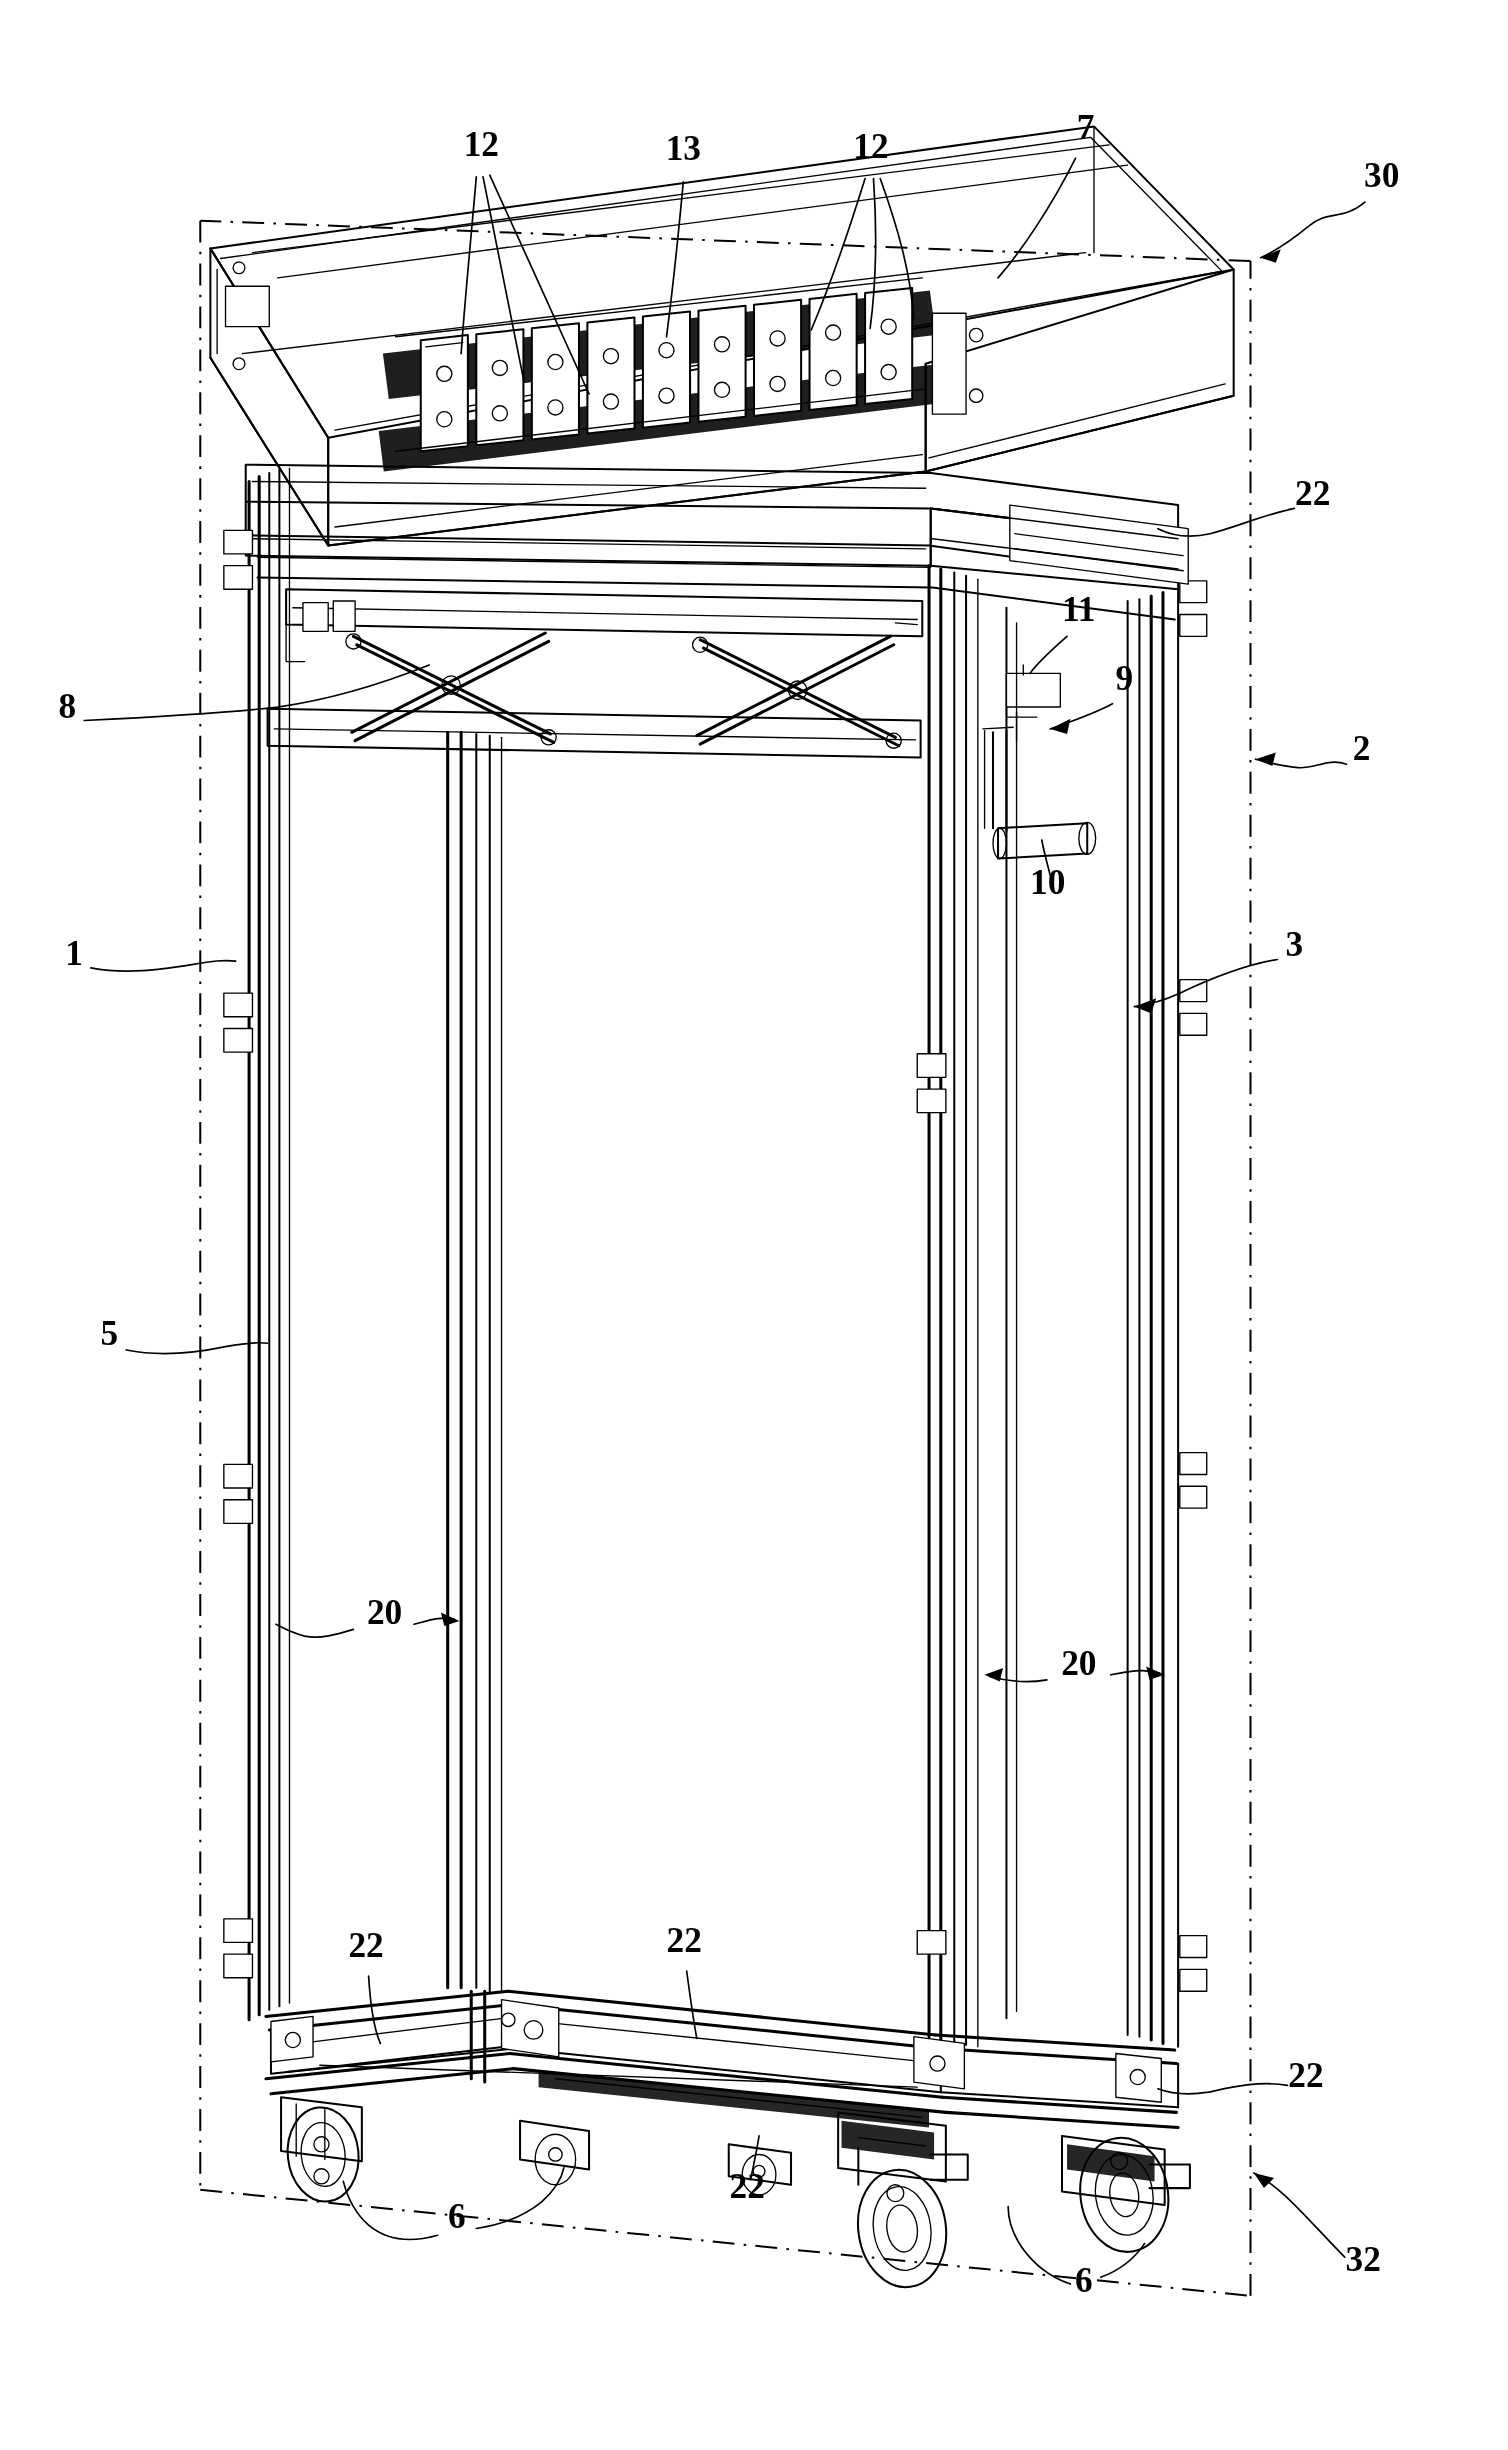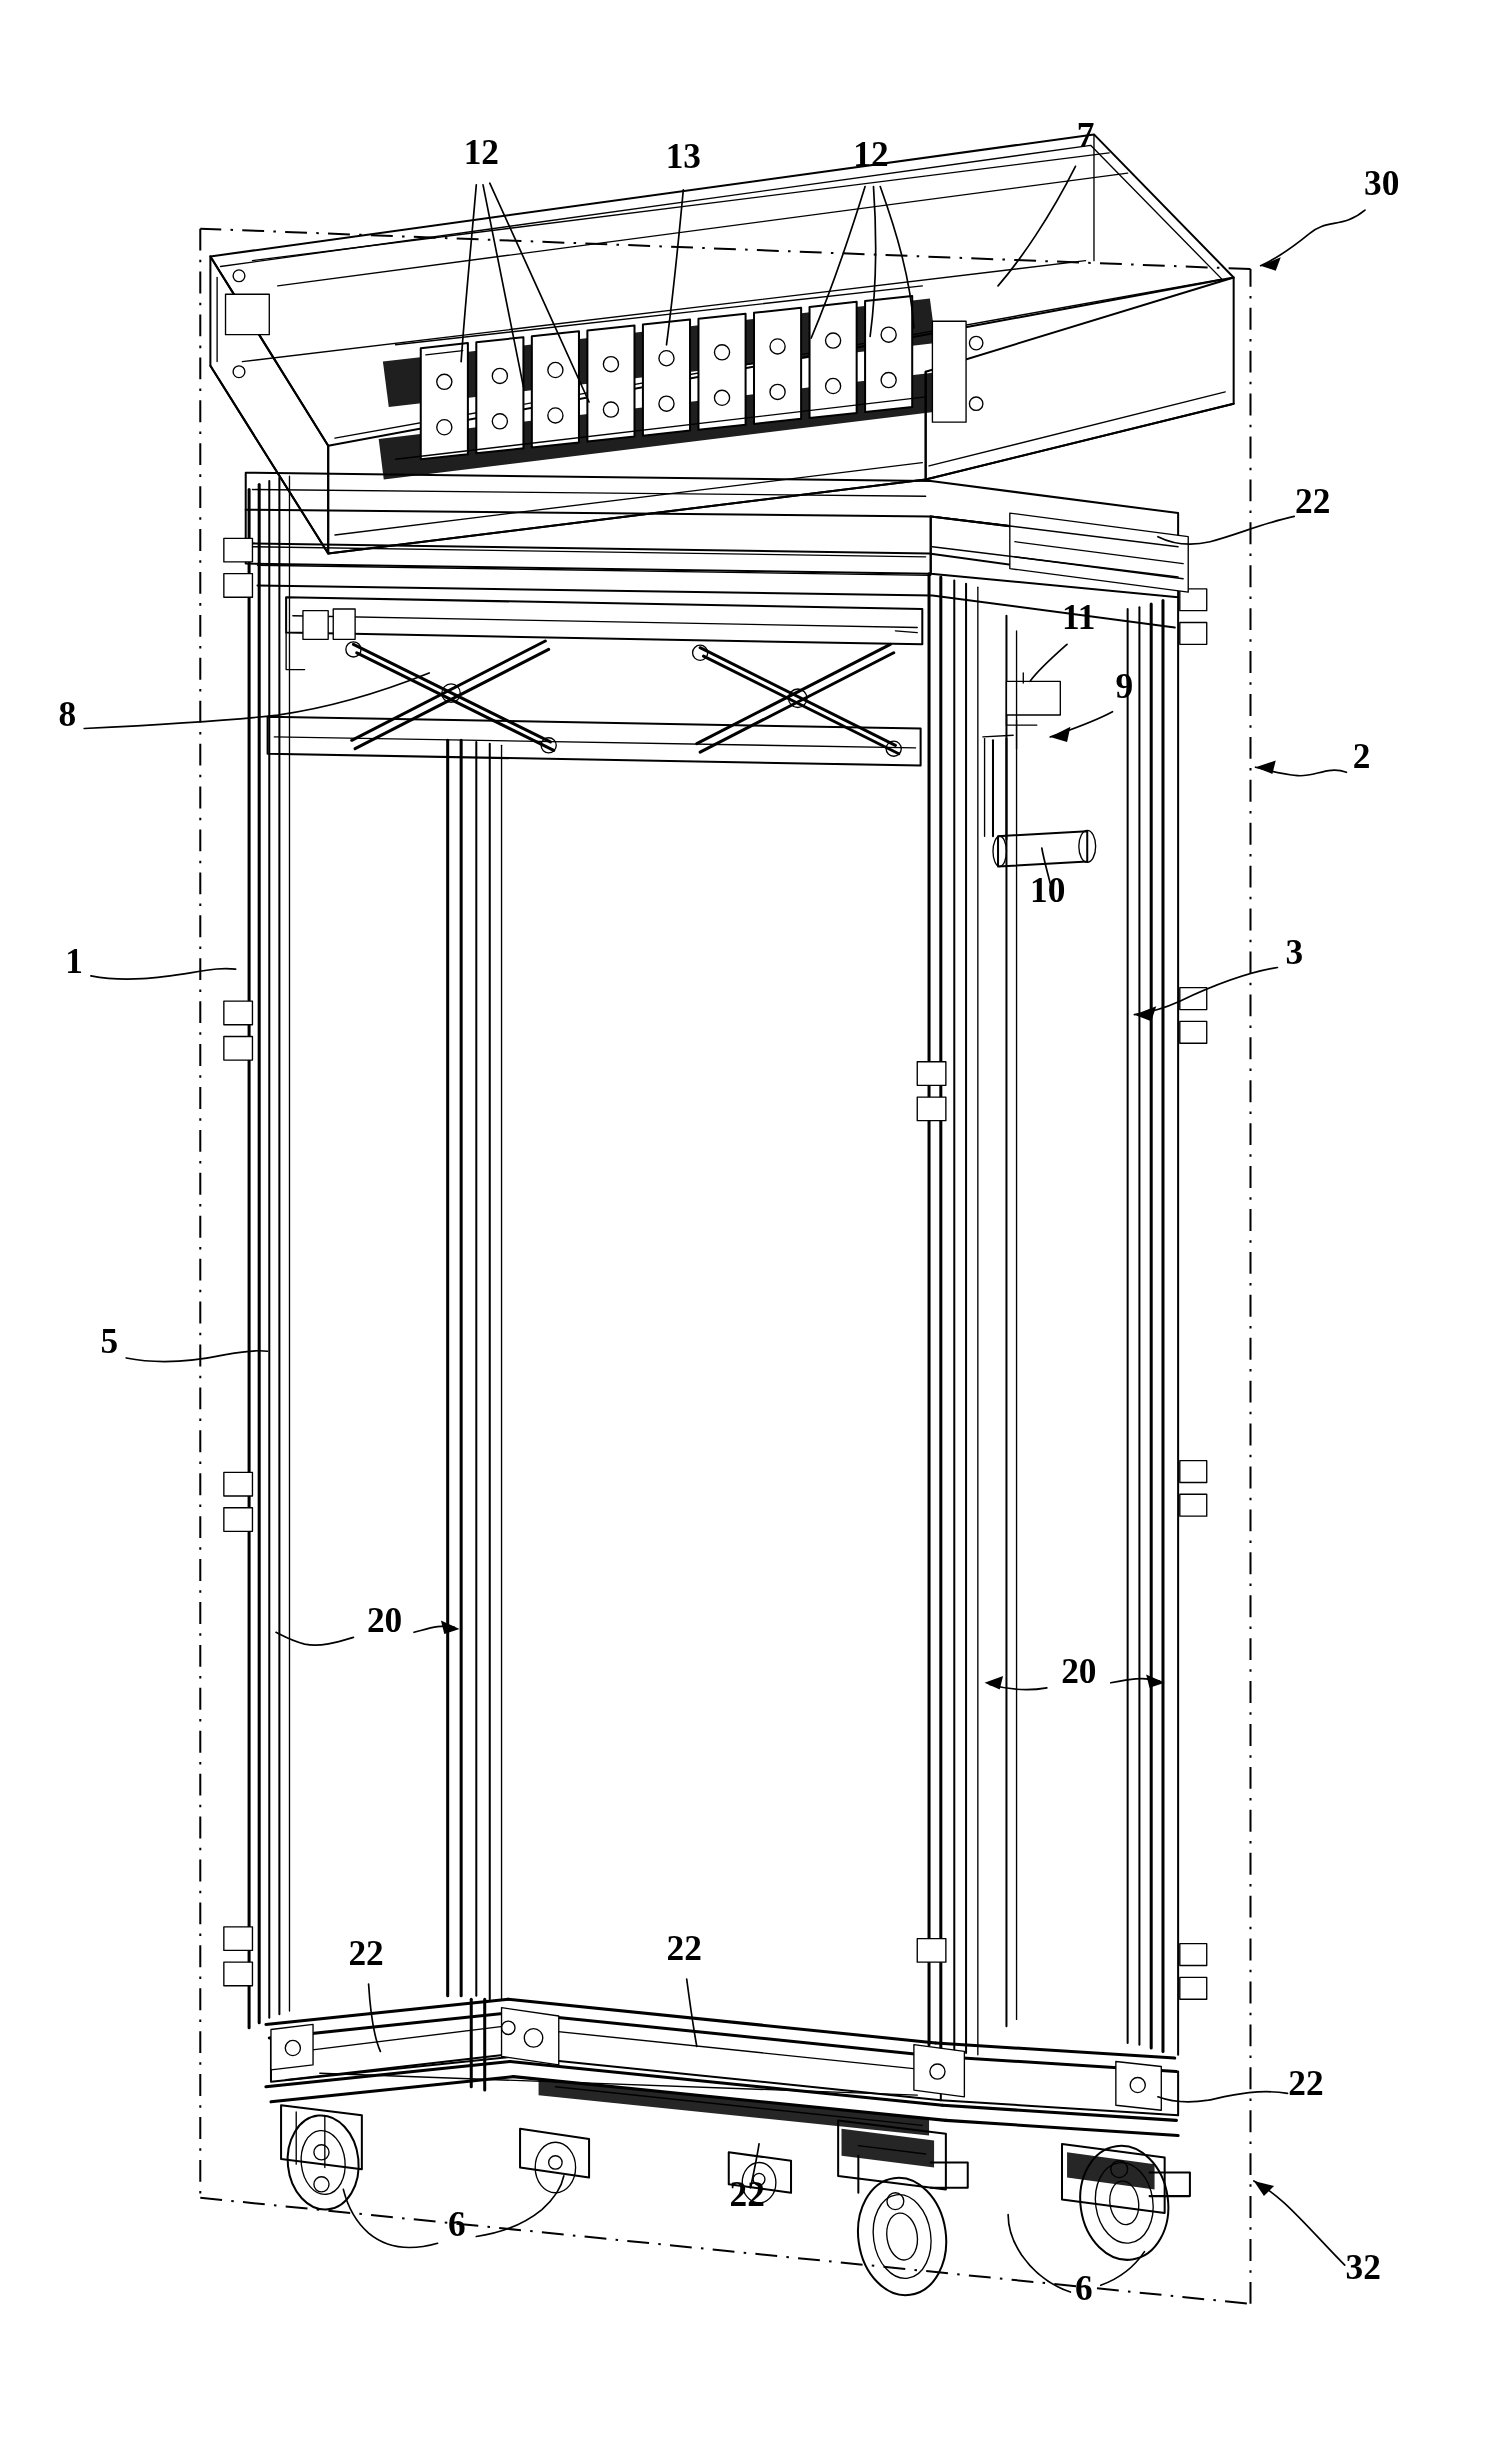--- a/index.html
+++ b/index.html
@@ -10,21 +10,21 @@
   }
   body {
     width: 1508px;
     height: 2450px;
     font-family: "Liberation Serif", serif;
     overflow: hidden;
     position: relative;
   }
   #figure-root {
     position: absolute;
-    left: 0; top: 8px;
+    left: 0; top: 0;
     width: 1508px;
     height: 2356px;
   }
   svg#drawing {
     display: block;
     width: 1508px;
     height: 2450px;
   }
   .ref-label {
     font-family: "Liberation Serif", serif;

